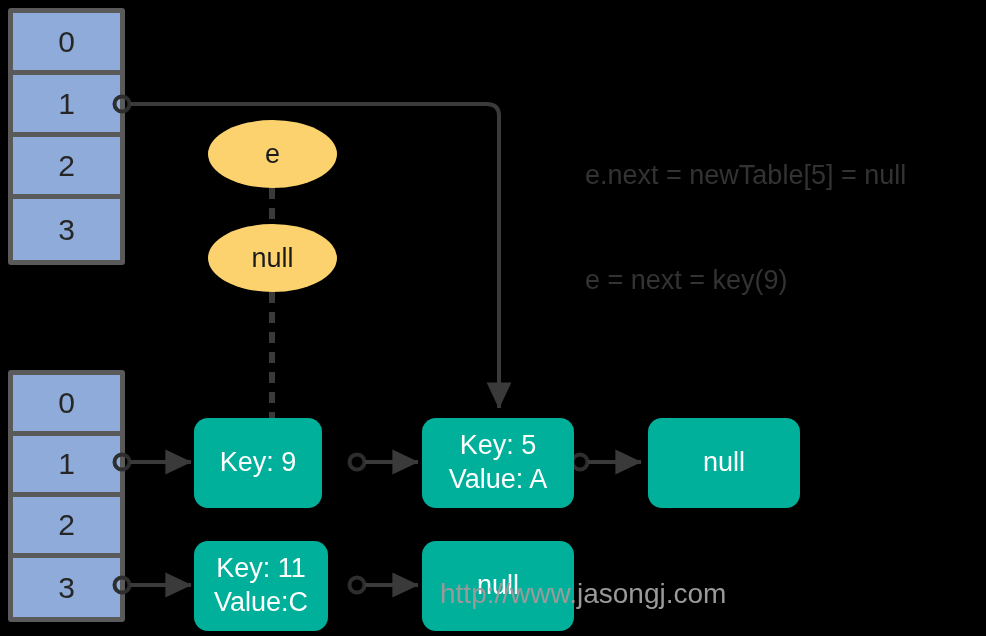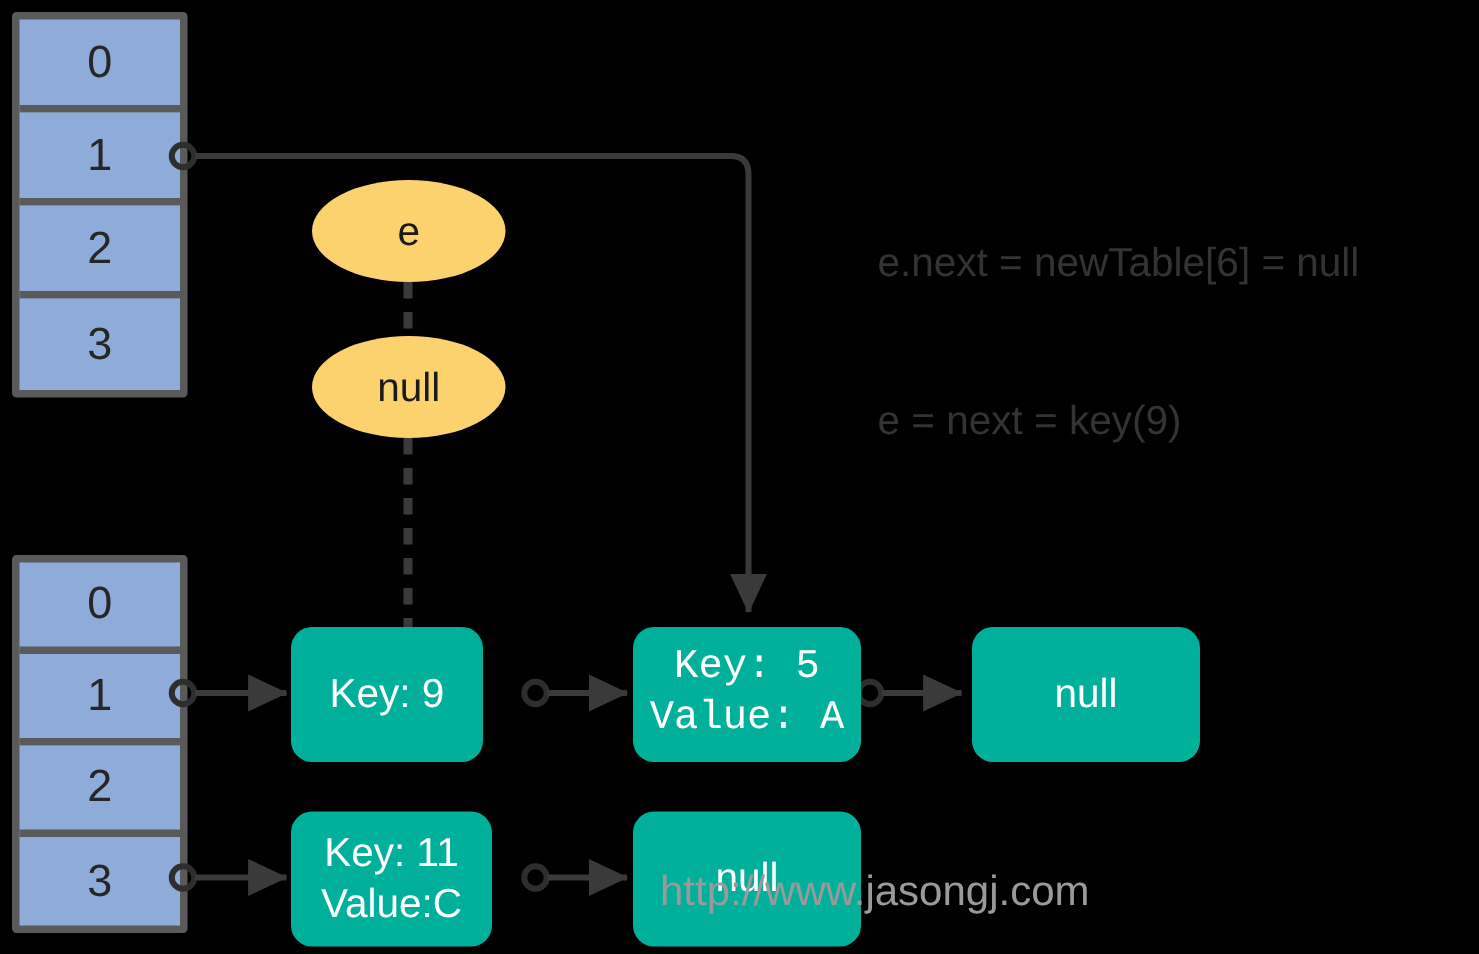--- a/index.html
+++ b/index.html
@@ -155,40 +155,40 @@
     <span>e</span>
   </div>
   <div class="ellipse-node" style="left:208px; top:224px; width:129px; height:68px;">
     <span>null</span>
   </div>
 
   <div class="node-box" style="left:194px; top:418px; width:128px; height:90px;align-items:center;">
     <div>Key: 9</div>
   </div>
 
-  <div class="node-box" style="left:422px; top:418px; width:152px; height:90px;font-family:Liberation Mono, monospace;">
+  <div class="node-box" style="left:422px; top:418px; width:152px; height:90px;">
     <div>Key: 5</div>
     <div>Value: A</div>
   </div>
 
   <div class="node-box" style="left:648px; top:418px; width:152px; height:90px;">
     <div>null</div>
   </div>
 
   <div class="node-box" style="left:194px; top:541px; width:134px; height:90px;">
     <div>Key: 11</div>
     <div>Value:C</div>
   </div>
 
   <div class="node-box" style="left:422px; top:541px; width:152px; height:90px;">
     <div>null</div>
   </div>
 
   <div class="annotation" style="left:585px; top:88px;">
-    <span class="annotation-line">e.next = newTable[6] = null</span>
+    <span class="annotation-line">e.next = newTable[5] = null</span>
     <span class="annotation-line">e = next = key(9)</span>
   </div>
 
   <div class="watermark" style="left:440px; top:578px;">
     <span>http://www.jasongj.com</span>
   </div>
 
 </div>
 
 </body></html>

